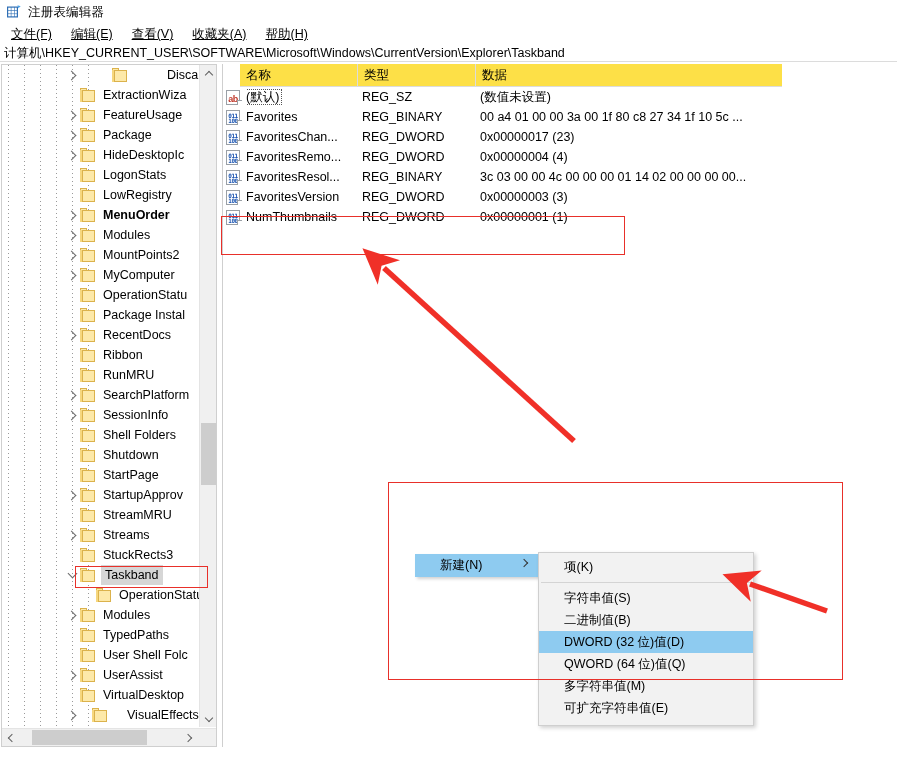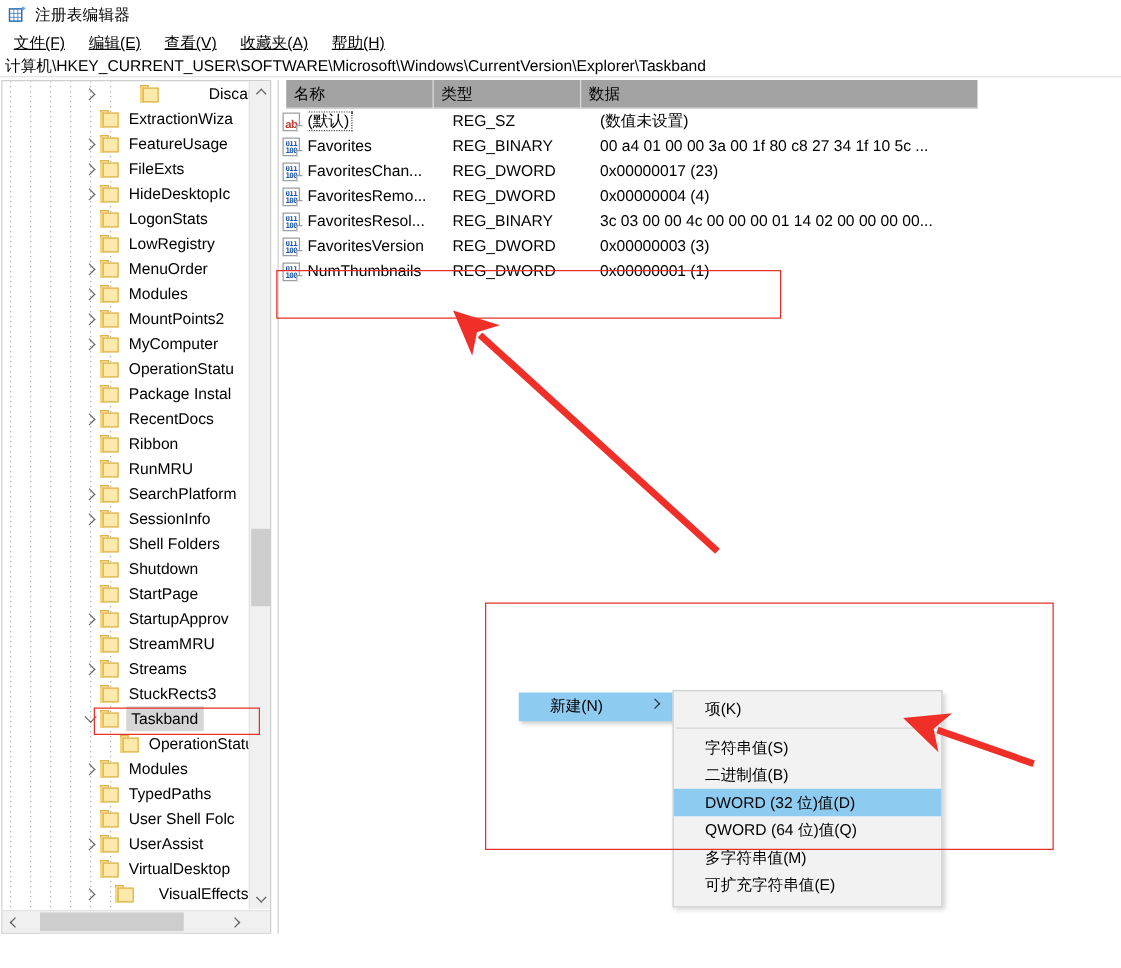--- a/index.html
+++ b/index.html
@@ -201,23 +201,23 @@
   
   .listpane {
     position: absolute; left: 222px; top: 2px;
     width: 560px; height: 683px;
     background: #ffffff;
     border: 1px solid #cfcfcf;
     border-top: none; border-bottom: none; border-right: none;
     overflow: hidden;
   }
   .list-header {
-    position: absolute; left: 6px; top: 0;
+    position: absolute; left: 17px; top: 0;
     width: 560px; height: 23px;
-    background: #a3a3a3;
+    background: #fde047;
     border-bottom: 1px solid #dcdcdc;
     font-family: Liberation Serif, serif;
   }
   .hcell {
     position: absolute; top: 0; height: 23px;
     font-size: 12.5px; color: #000000;
     line-height: 23px;
     padding-left: 6px;
     border-right: 1px solid #dcdcdc;
     white-space: nowrap;
@@ -405,21 +405,21 @@
             </div>
             <div class="tree-row" style="padding-left: 62px;">
               <span class="expander">
                 <i class="chev right"></i>
               </span>
               <span class="folder">
                 <span class="ftab"></span>
                 <span class="fbody"></span>
                 <span class="fspine"></span>
               </span>
-              <span class="tree-label">FileExts</span>
+              <span class="tree-label">Package</span>
             </div>
             <div class="tree-row" style="padding-left: 62px;">
               <span class="expander">
                 <i class="chev right"></i>
               </span>
               <span class="folder">
                 <span class="ftab"></span>
                 <span class="fbody"></span>
                 <span class="fspine"></span>
               </span>
@@ -436,21 +436,21 @@
             </div>
             <div class="tree-row" style="padding-left: 62px;">
               <span class="expander"></span>
               <span class="folder">
                 <span class="ftab"></span>
                 <span class="fbody"></span>
                 <span class="fspine"></span>
               </span>
               <span class="tree-label">LowRegistry</span>
             </div>
-            <div class="tree-row" style="padding-left: 62px;">
+            <div class="tree-row" style="padding-left: 62px; font-weight: bold;">
               <span class="expander">
                 <i class="chev right"></i>
               </span>
               <span class="folder">
                 <span class="ftab"></span>
                 <span class="fbody"></span>
                 <span class="fspine"></span>
               </span>
               <span class="tree-label">MenuOrder</span>
             </div>

